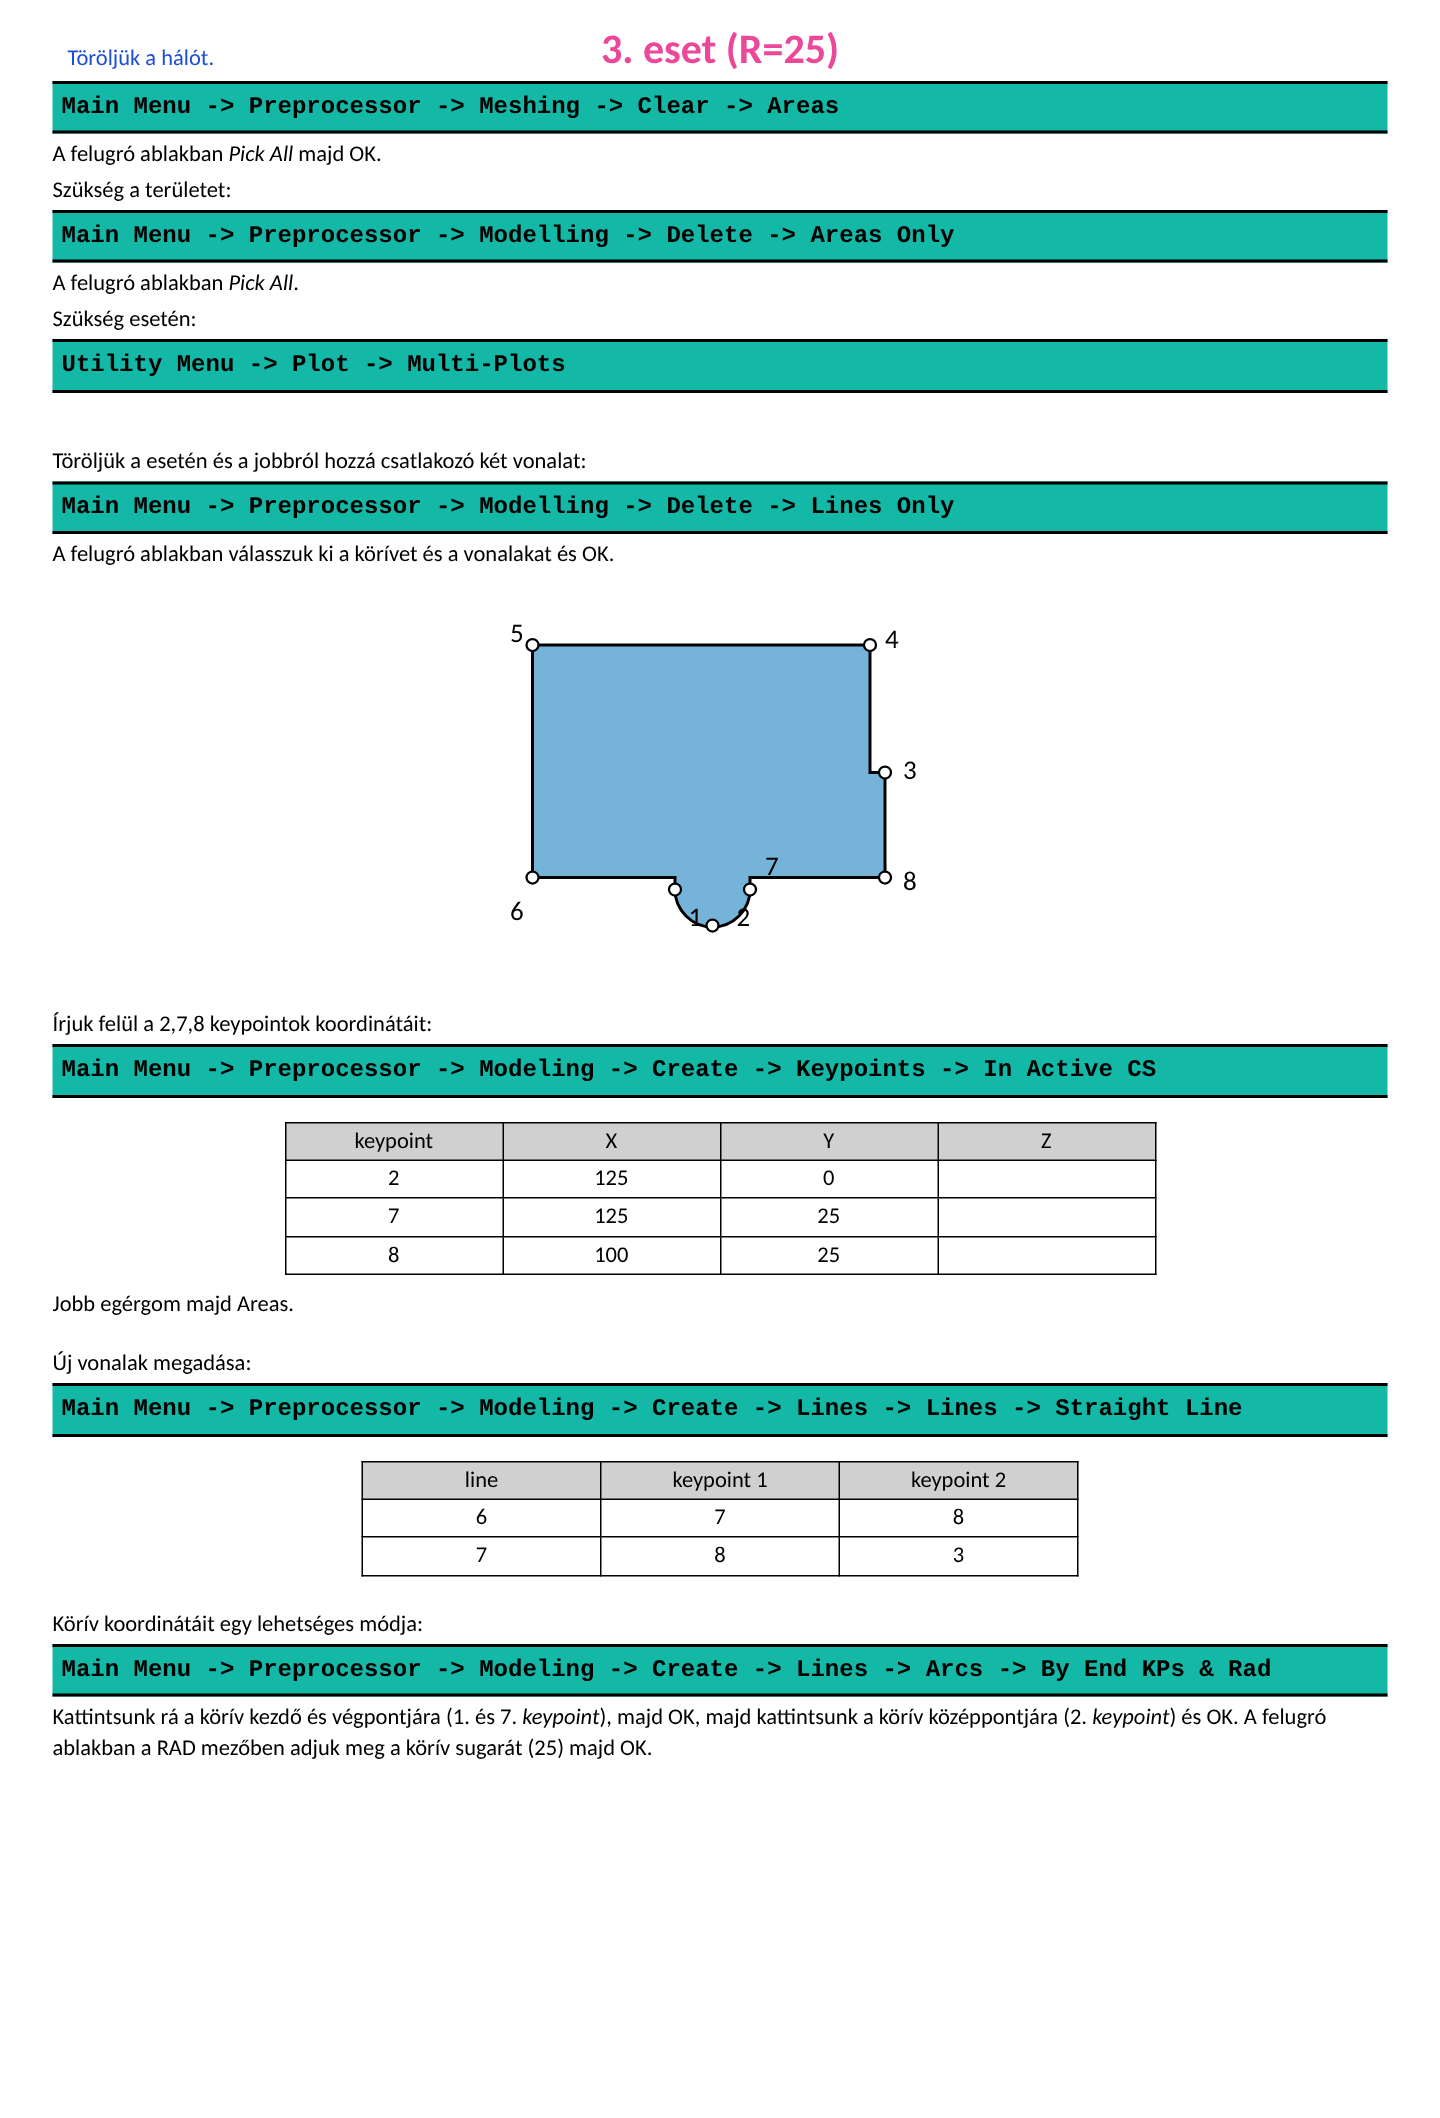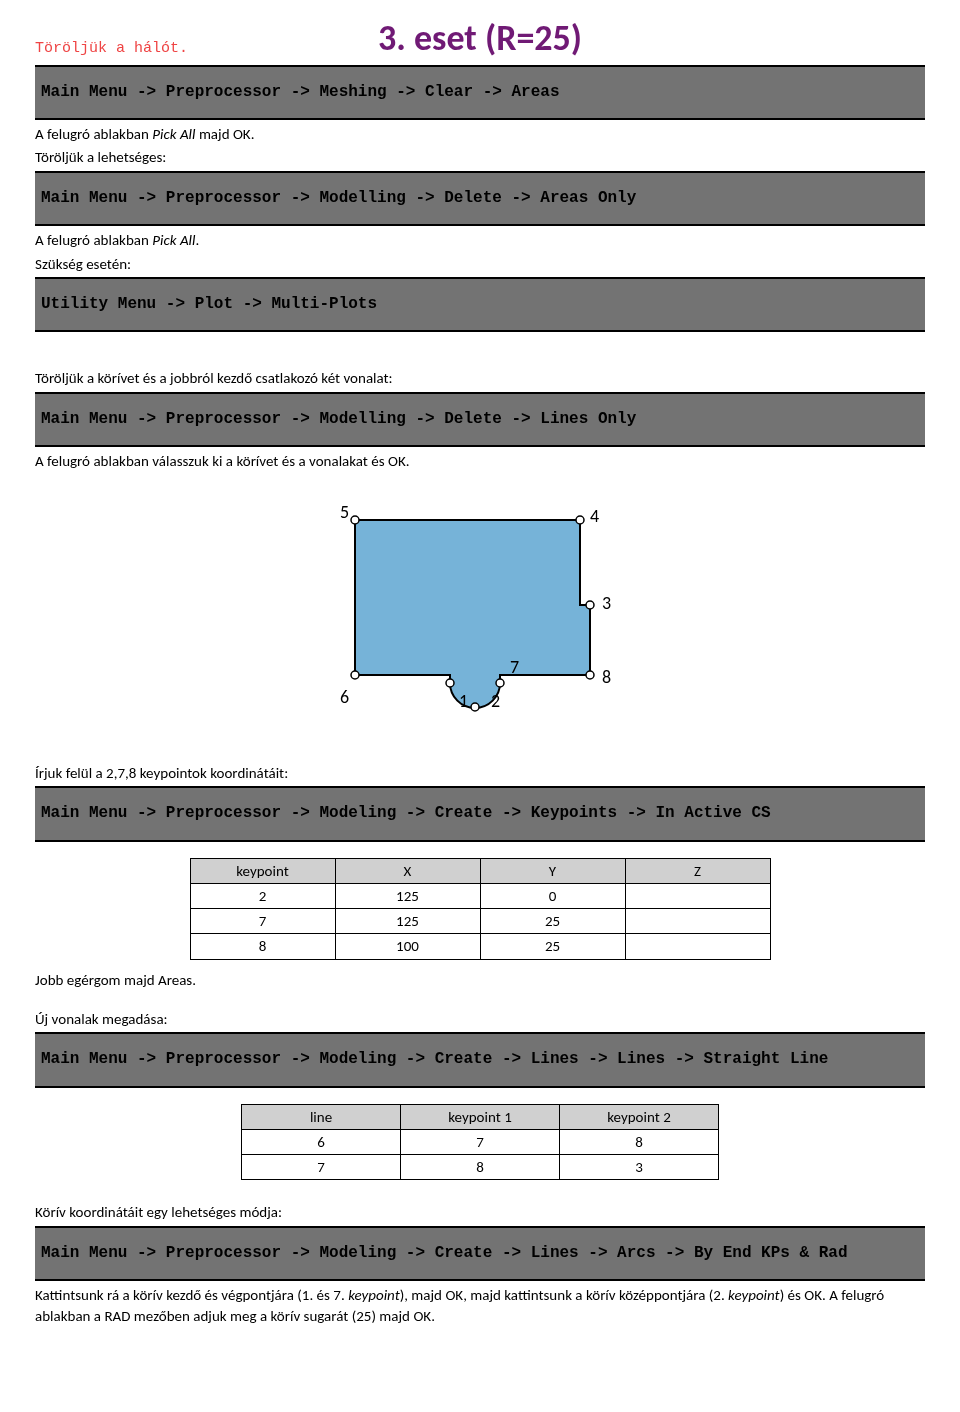--- a/index.html
+++ b/index.html
@@ -13,41 +13,40 @@
     line-height: 1.35;
   }
   .title-row {
     position: relative;
     margin-bottom: 2px;
   }
   .title {
     text-align: center;
     font-family: Calibri, "Segoe UI", Arial, sans-serif;
     font-weight: bold;
-    font-size: 36px;
-    color: #701a75;
+    font-size: 28px;
+    color: #ec4899;
     padding: 4px 0 0 0;
   }
   .title-row .inline-left {
     position: absolute;
-    left: 0;
+    left: 10px;
     bottom: 0;
     font-size: 15px;
-    color: #ef4444;
+    color: #1d4ed8;
     font-weight: normal;
-    font-family: Liberation Mono, monospace;
   }
   .cmd-box {
-    background: #737373;
+    background: #14b8a6;
     border-top: 2px solid #000;
     border-bottom: 2px solid #000;
     font-family: "Courier New", monospace;
     font-weight: bold;
     font-size: 16px;
-    padding: 15px 6px;
+    padding: 5px 6px;
     margin: 2px 0 4px 0;
     white-space: pre-wrap;
   }
   .txt { margin: 2px 0 3px 0; }
   .italic { font-style: italic; margin-top: 43px; }
   .bold { font-weight: normal; }
   .gap { height: 30px; }
   .fig-wrap {
     text-align: center;
     margin: 14px 0 22px 0;
@@ -79,34 +78,34 @@
 <div class="title-row">
   <div class="title">3. eset (R=25)</div>
   <div class="inline-left txt">Töröljük a hálót.</div>
 </div>
 
 <div class="cmd-box">Main Menu -&gt; Preprocessor -&gt; Meshing -&gt; Clear -&gt; Areas</div>
 
 <div class="txt">
   <span>A felugró ablakban </span><span class="italic">Pick All</span><span> majd </span><span class="bold">OK</span><span>.</span>
 </div>
-<div class="txt">Töröljük a lehetséges:</div>
+<div class="txt">Szükség a területet:</div>
 
 <div class="cmd-box">Main Menu -&gt; Preprocessor -&gt; Modelling -&gt; Delete -&gt; Areas Only</div>
 
 <div class="txt">
   <span>A felugró ablakban </span><span class="italic">Pick All</span><span>.</span>
 </div>
 <div class="txt">Szükség esetén:</div>
 
 <div class="cmd-box">Utility Menu -&gt; Plot -&gt; Multi-Plots</div>
 
 <div class="gap"></div>
 
-<div class="txt">Töröljük a körívet és a jobbról kezdő csatlakozó két vonalat:</div>
+<div class="txt">Töröljük a esetén és a jobbról hozzá csatlakozó két vonalat:</div>
 <div class="cmd-box">Main Menu -&gt; Preprocessor -&gt; Modelling -&gt; Delete -&gt; Lines Only</div>
 <div class="txt">
   <span>A felugró ablakban válasszuk ki a körívet és a vonalakat és </span><span class="bold">OK</span><span>.</span>
 </div>
 
 <div class="fig-wrap">
   <svg width="330" height="250" viewBox="0 0 330 250">
     <path d="M 40 35 L 265 35 L 265 120 L 275 120 L 275 190 L 185 190 L 185 198 A 25 25 0 0 1 135 198 L 135 190 L 40 190 Z" fill="#76b3d8" stroke="#000" stroke-width="2"></path>
     <circle cx="40" cy="35" r="4" fill="#fff" stroke="#000" stroke-width="1.5"></circle>
     <circle cx="265" cy="35" r="4" fill="#fff" stroke="#000" stroke-width="1.5"></circle>

